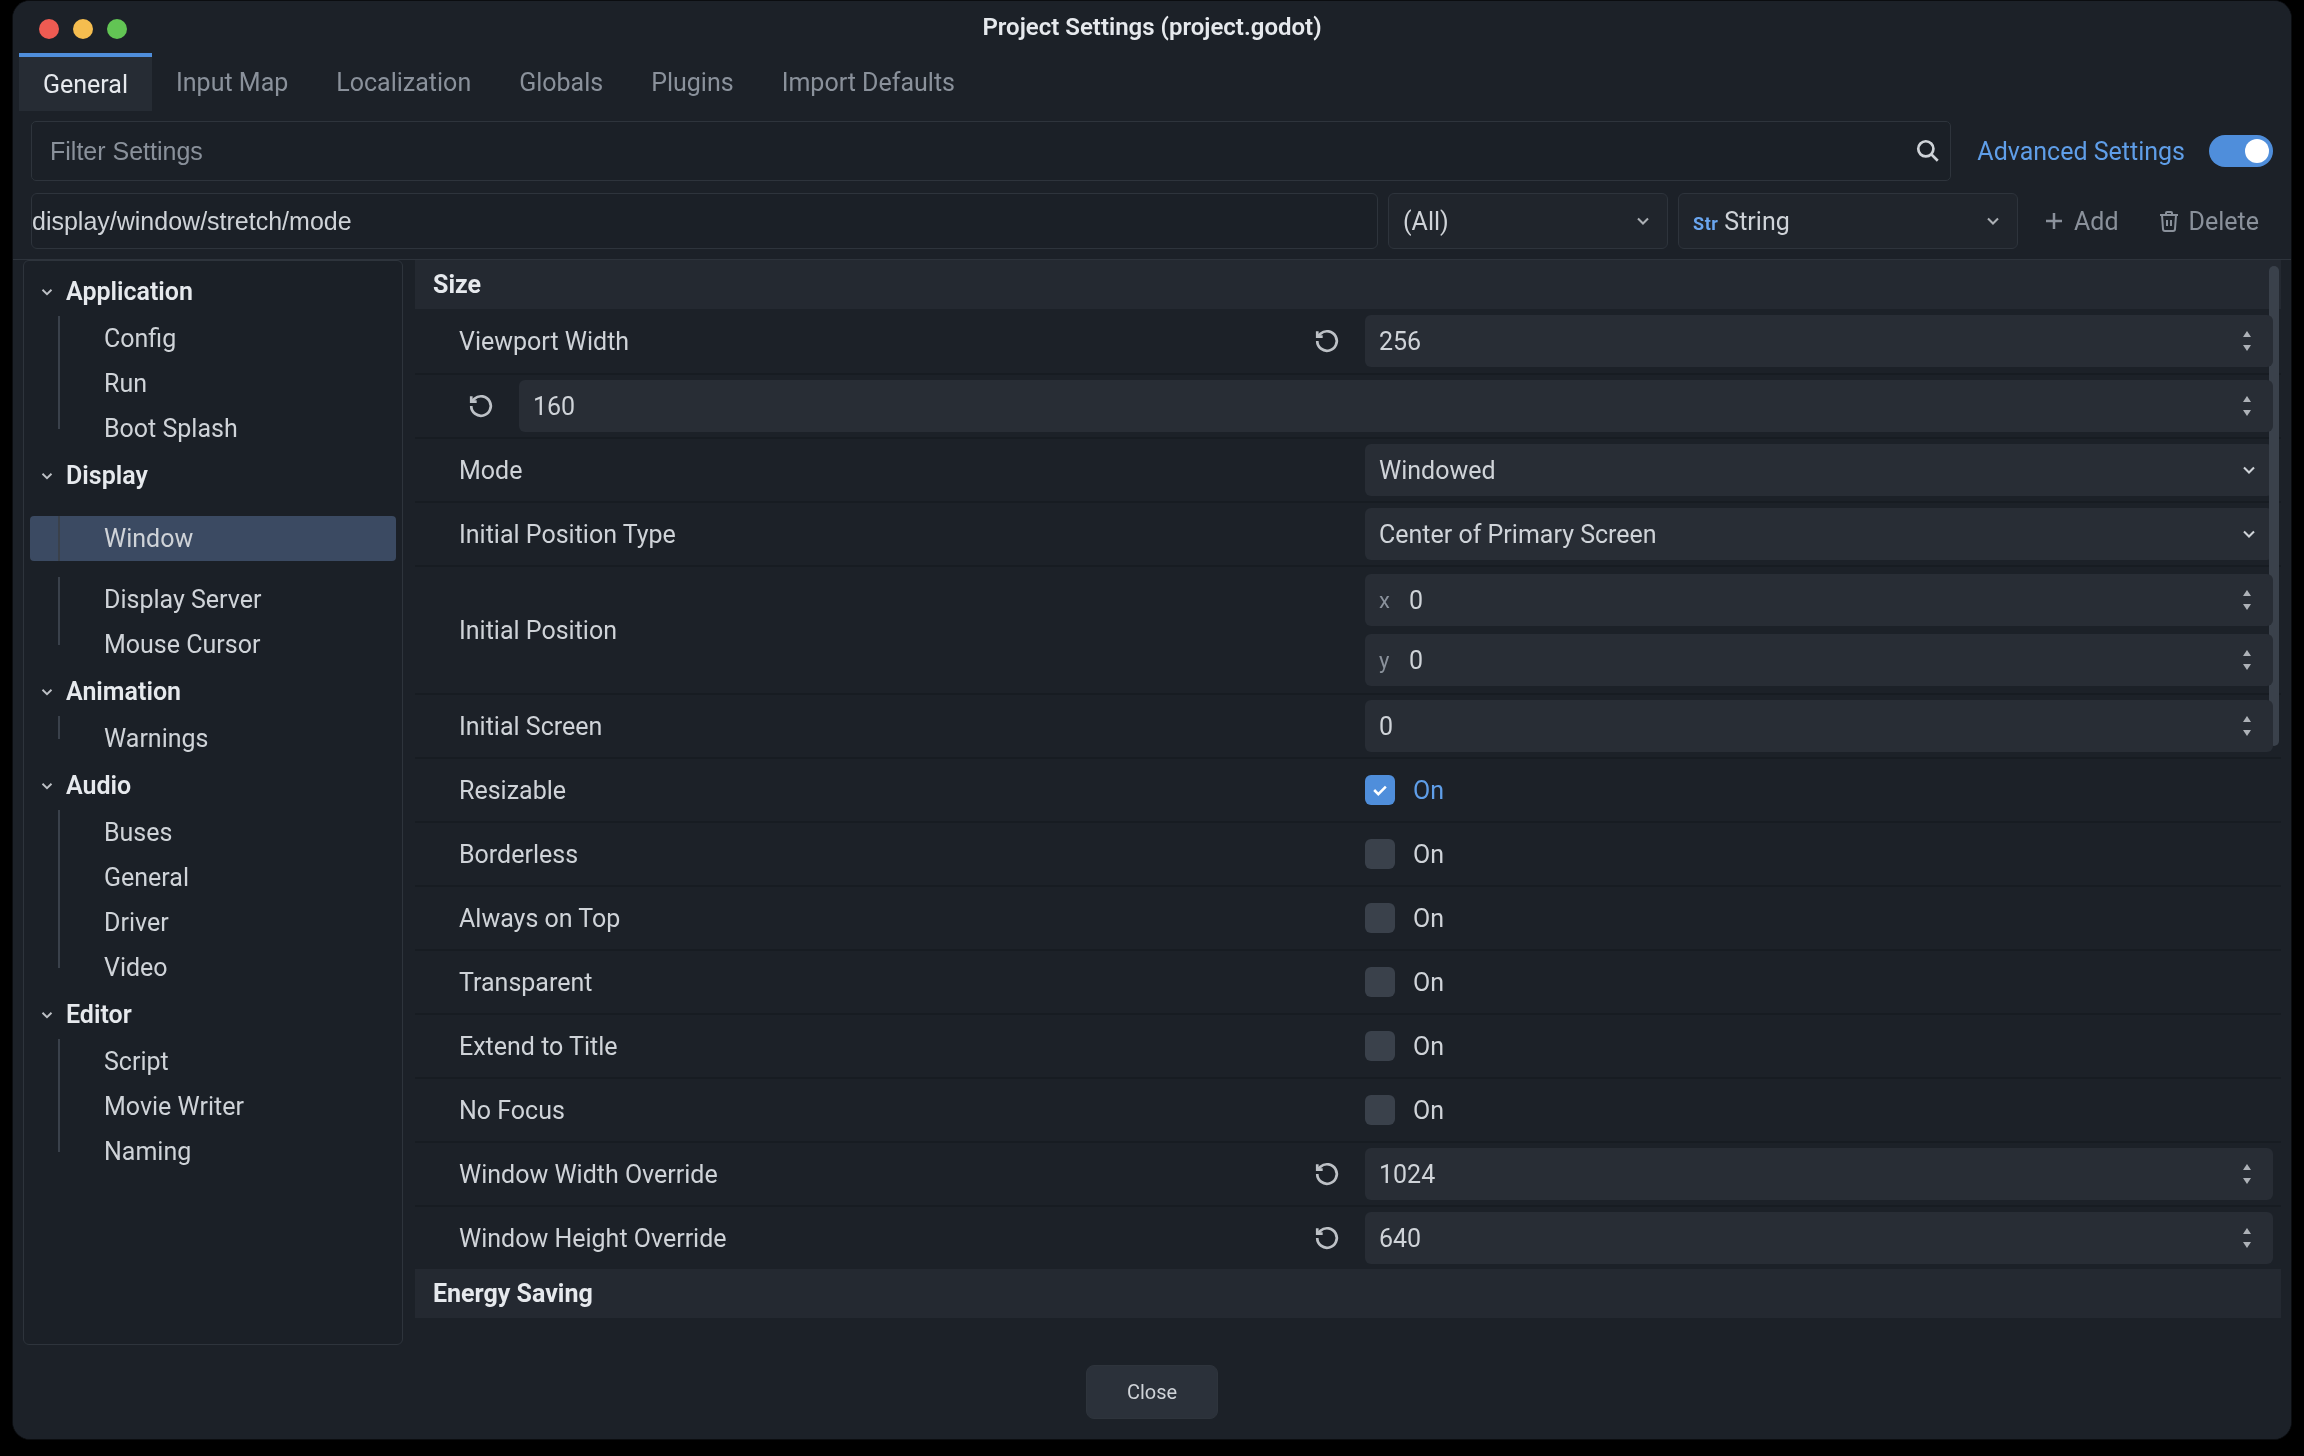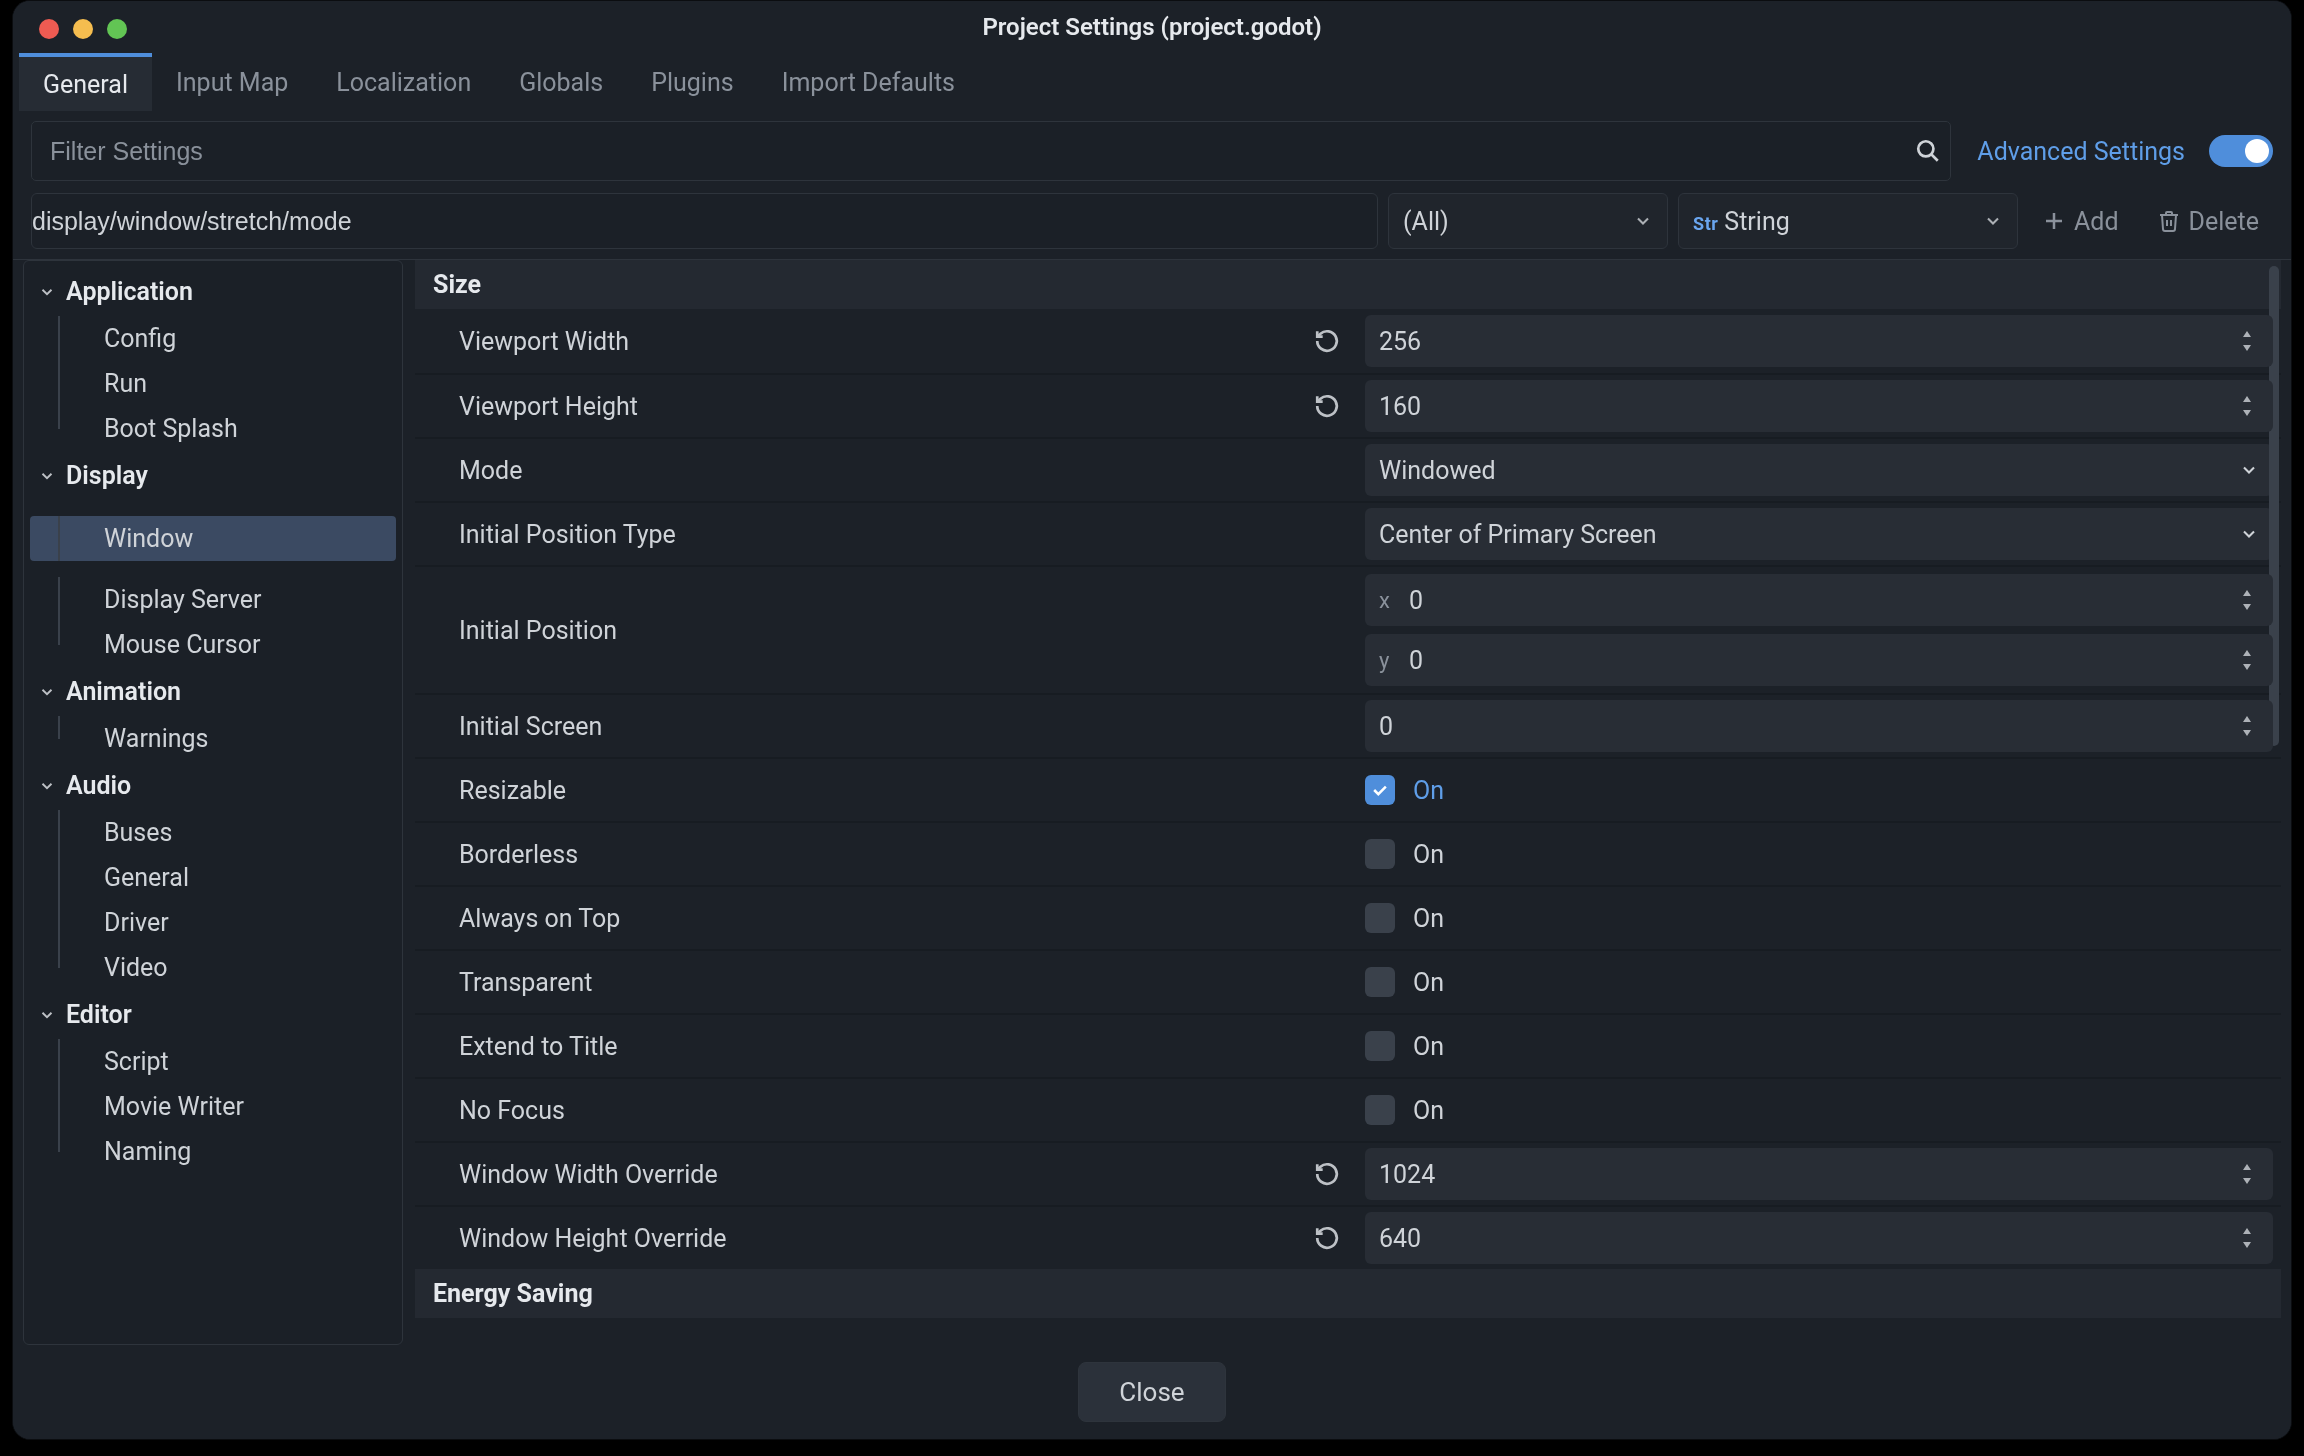--- a/index.html
+++ b/index.html
@@ -73,21 +73,21 @@
   .spinbox{background:var(--bg-row);border-radius:6px;height:52px;display:flex;align-items:center;padding:0 14px;color:var(--text);font-size:25px;position:relative;}
   .spinbox .axis{width:24px;color:var(--text-dim);font-size:22px;margin-right:6px;}
   .spin-arrows{position:absolute;right:10px;top:6px;bottom:6px;width:24px;display:flex;flex-direction:column;justify-content:center;gap:2px;opacity:.8;}
   .select{background:var(--bg-row);border-radius:6px;height:52px;display:flex;align-items:center;padding:0 14px;color:var(--text);font-size:25px;justify-content:space-between;}
   .check-row{display:flex;align-items:center;gap:18px;}
   .checkbox{width:30px;height:30px;border-radius:6px;background:#3a414b;display:flex;align-items:center;justify-content:center;}
   .checkbox.on{background:var(--accent-blue);}
   .check-label{color:var(--text);font-size:25px;}
   .check-label.on{color:var(--accent);}
   .footer{height:94px;display:flex;align-items:center;justify-content:center;background:var(--bg-panel);}
-  .close-btn{background:#2b313a;border:1px solid var(--border);border-radius:8px;padding:14px 40px;color:var(--text);font-size:26px;cursor:pointer;}
+  .close-btn{background:#2b313a;border:1px solid var(--border);border-radius:8px;padding:14px 40px;color:var(--text);font-size:20px;cursor:pointer;}
   svg{display:block;}
   .scroll-indicator{position:absolute;right:2px;top:6px;width:10px;height:480px;background:#3a414b;border-radius:5px;}
   .two-spin{display:flex;flex-direction:column;gap:8px;}
   .prop-row.tall{height:128px;}
 </style>
 </head>
 <body>
 
 <div class="window">
   <div class="titlebar">
@@ -268,21 +268,20 @@
                     <polygon points="12 6 4 18 20 18"></polygon>
                   </svg>
                   <svg width="16" height="12" viewBox="0 0 24 24" fill="currentColor">
                     <polygon points="12 18 4 6 20 6"></polygon>
                   </svg>
                 </div>
               </div>
             </div>
           </div>
           <div class="prop-row">
-            <div class="prop-label">Viewport Height</div>
             <div class="revert">
               <svg width="26" height="26" viewBox="0 0 24 24" fill="none" stroke="currentColor" stroke-width="2.5">
                 <path d="M3 12a9 9 0 1 0 3-6.7L3 8"></path>
                 <polyline points="3 3 3 8 8 8"></polyline>
               </svg>
             </div>
             <div class="prop-value">
               <div class="spinbox">
                 <span>160</span>
                 <div class="spin-arrows">

